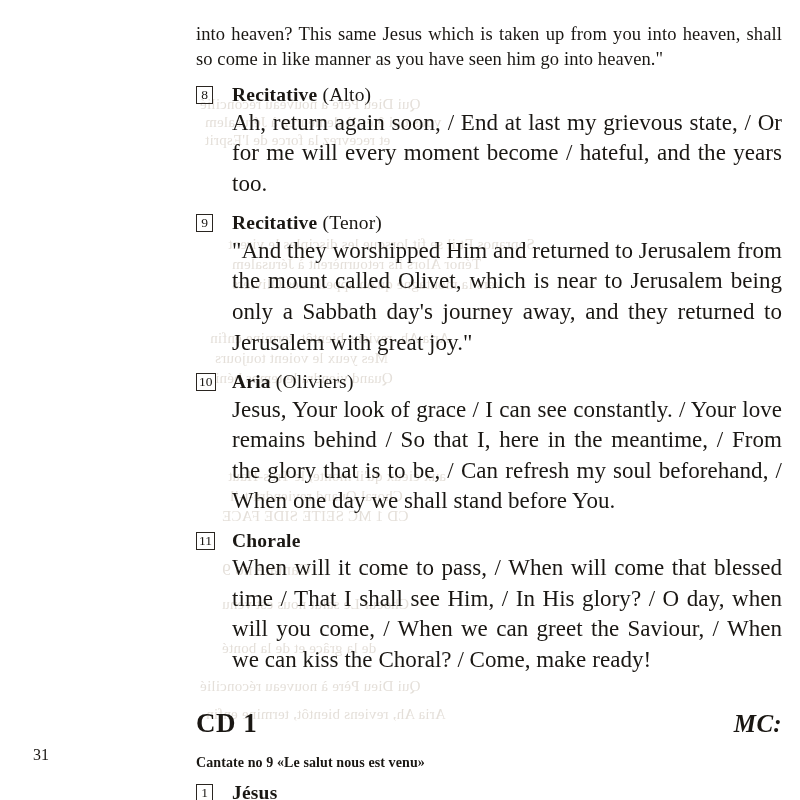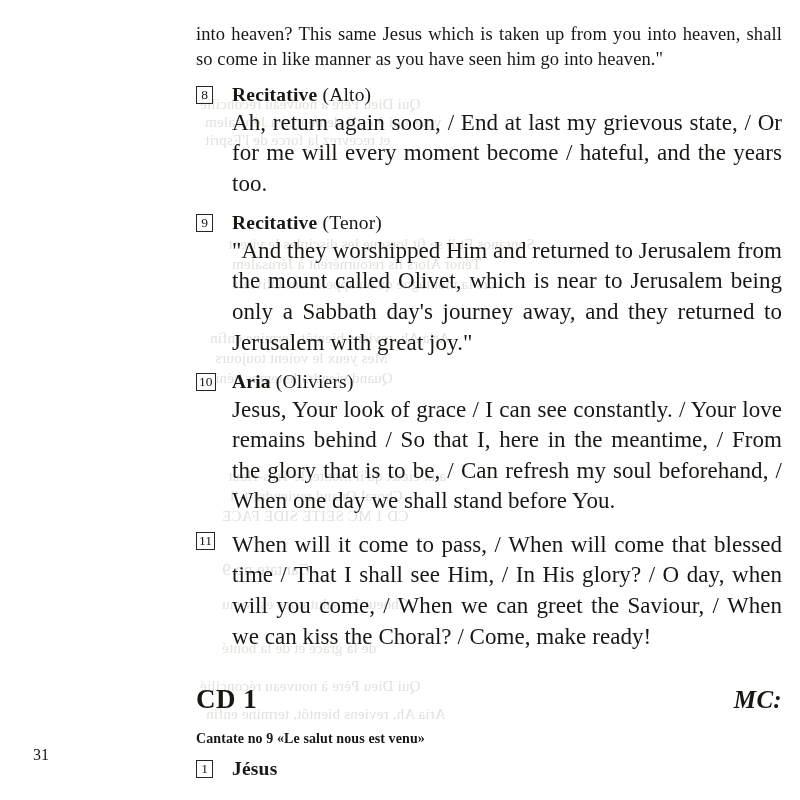--- a/index.html
+++ b/index.html
@@ -194,20 +194,24 @@
       <div class="num-box">10</div>
       <div class="heading">
         <span class="bold">Aria</span>
         <span class="reg">(Oliviers)</span>
       </div>
       <div class="body-text">Jesus, Your look of grace / I can see constantly. / Your love remains behind / So that I, here in the meantime, / From the glory that is to be, / Can refresh my soul beforehand, / When one day we shall stand before You.</div>
     </div>
 
     <div class="block">
       <div class="num-box">11</div>
+      <div class="heading">
+        <span class="bold">Chorale</span>
+        <span class="reg"></span>
+      </div>
       <div class="body-text">When will it come to pass, / When will come that blessed time / That I shall see Him, / In His glory? / O day, when will you come, / When we can greet the Saviour, / When we can kiss the Choral? / Come, make ready!</div>
     </div>
 
     <div class="cd-bar">
       <div class="cd-title">CD 1</div>
       <div class="mc-wrap">
         <span class="mc-label">MC:</span>
       </div>
     </div>
 

